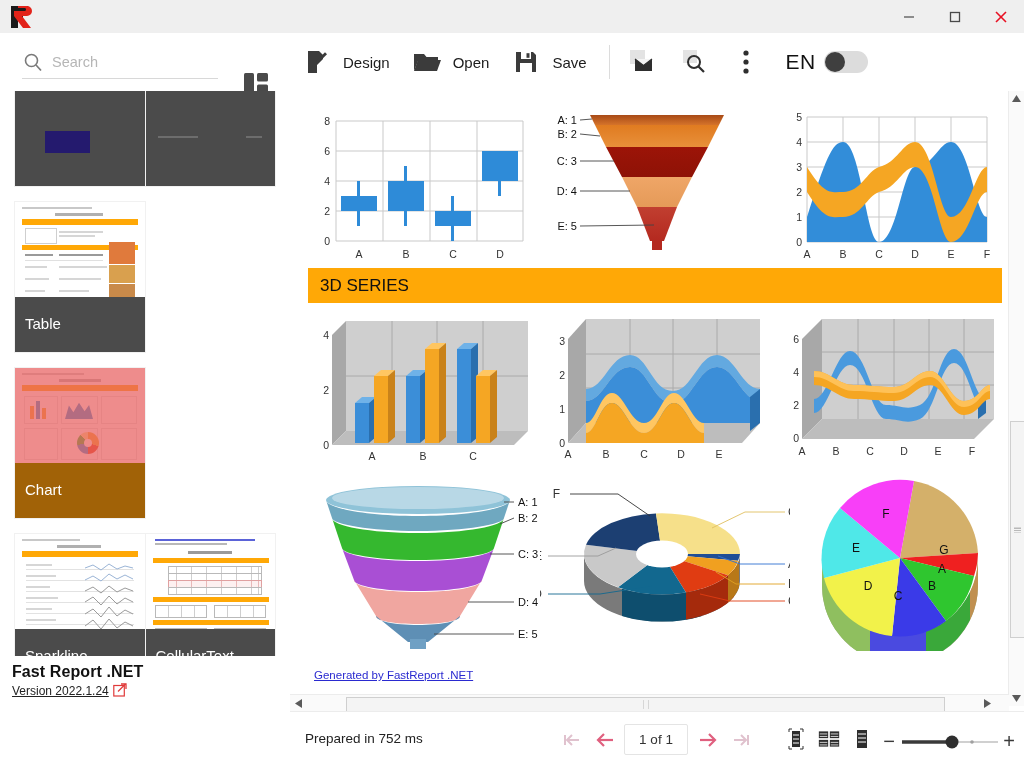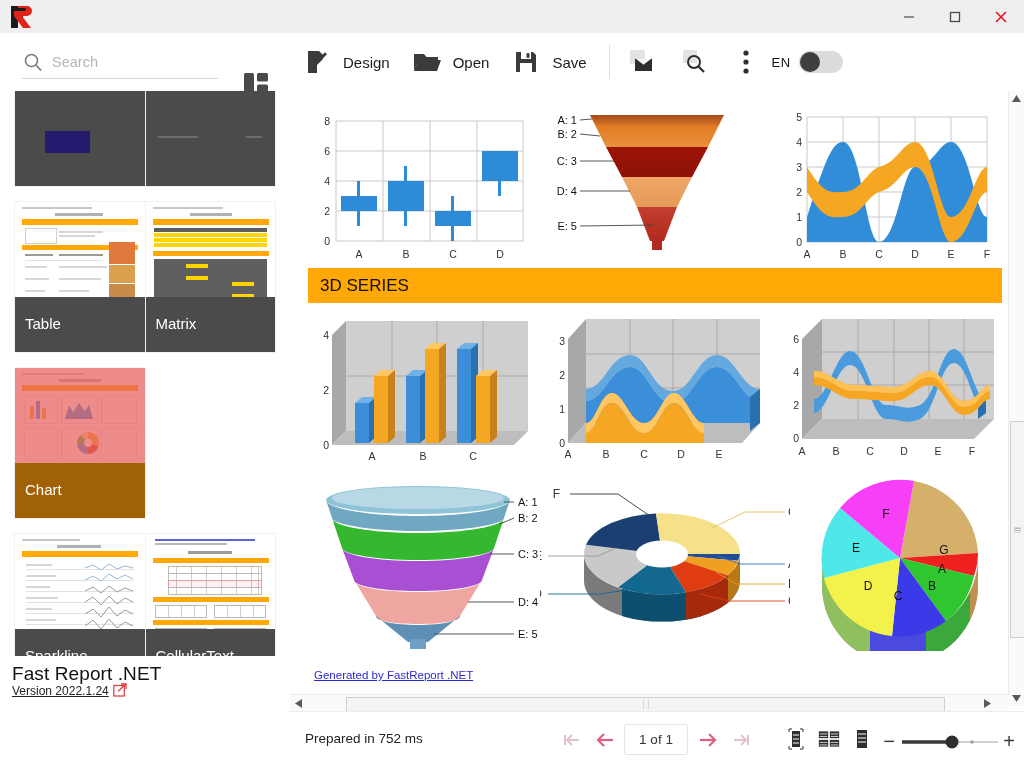--- a/index.html
+++ b/index.html
@@ -26,21 +26,21 @@
   .searchwrap input{border:0;outline:0;font-size:14.5px;color:#333;background:transparent;width:160px;font-family:"Liberation Sans",sans-serif;}
   .searchwrap input::placeholder{color:#b6b6b6;}
   .panel-toggle{position:absolute;left:242px;top:50px;transform:translateY(-50%);width:28px;height:24px;cursor:pointer;}
 
   .tb-main{position:absolute;left:290px;top:0;right:0;height:58px;display:flex;align-items:center;}
   .tbitem{display:flex;align-items:center;height:58px;padding:0 10px 0 12px;cursor:pointer;}
   .tbitem .ic{width:30px;height:30px;display:flex;align-items:center;justify-content:center;}
   .tbitem .lbl{font-size:15px;color:#1c1c1c;margin-left:11px;}
   .tb-sep{width:1px;height:34px;background:#dcdcdc;margin:0 6px 0 12px;}
   .iconbtn{width:42px;height:40px;display:flex;align-items:center;justify-content:center;cursor:pointer;margin:0 5px;}
-  .lang{font-size:13px;letter-spacing:.5px;color:#111;margin-right:8px;cursor:pointer;}
+  .lang{font-size:21px;letter-spacing:.5px;color:#111;margin-left:14px;margin-right:8px;cursor:pointer;}
   .toggle{width:44px;height:22px;border-radius:11px;background:#dcdcdc;position:relative;cursor:pointer;margin-right:14px;}
   .toggle .knob{position:absolute;left:1px;top:1px;width:20px;height:20px;border-radius:50%;background:#3f3f3f;}
 
   
   .sidebar{position:absolute;left:0;top:91px;width:290px;height:621px;background:#fff;overflow:hidden;}
   .thumbs{position:absolute;left:0;top:-55px;width:290px;}
   .trow{display:flex;gap:1px;padding:0 15px 16px 15px;}
   .card{position:relative;width:130px;height:150px;background:#fff;border:0;overflow:hidden;box-shadow:0 0 0 1px #f1f1f1;}
   .card .preview{position:absolute;left:0;top:0;width:130px;height:150px;background:#fff;overflow:hidden;}
   .card .caption{position:absolute;left:0;bottom:0;width:130px;height:55px;background:#4b4b4b;color:#fff;
@@ -56,21 +56,21 @@
   .m-band{position:absolute;left:7px;right:7px;height:7px;background:#ffa806;}
   .m-line{position:absolute;height:1.6px;background:#d6d6d6;}
   .m-grid{position:absolute;background:#f0f0f0;border:.5px solid #d8d8d8;}
   .m-tblgray{position:absolute;background:#5f5f5f;}
   .m-tblblue{position:absolute;background:#b9d4f0;}
   .m-yellow{position:absolute;background:#ffd400;}
   .m-chartbox{position:absolute;background:#fff;border:.5px solid #e2e2e2;}
 
   
   .sidefoot{position:absolute;left:0;bottom:0;width:290px;height:56px;background:#fff;}
-  .sidefoot .ttl{position:absolute;left:12px;top:7px;font-size:19px;font-weight:normal;color:#111;letter-spacing:.1px;}
+  .sidefoot .ttl{position:absolute;left:12px;top:7px;font-size:16px;font-weight:bold;color:#111;letter-spacing:.1px;}
   .sidefoot .ver{position:absolute;left:12px;top:28px;font-size:12px;color:#222;text-decoration:underline;cursor:pointer;}
   .sidefoot .ext{position:absolute;left:113px;top:27px;width:14px;height:14px;cursor:pointer;}
 
   
   .viewport{position:absolute;left:290px;top:91px;width:719px;height:615px;background:#fff;overflow:hidden;}
   .page{position:absolute;left:10px;top:0px;width:706px;height:600px;background:#fff;}
 
   .chartcell{position:absolute;}
   .band{position:absolute;background:#ffa806;display:flex;align-items:center;padding-left:12px;box-sizing:border-box;
         font-size:17px;color:#111;}
@@ -260,40 +260,20 @@
               <div class="m-line" style="left:10px;top:88px;width:20px;"></div>
               <div class="m-line" style="left:44px;top:88px;width:30px;"></div>
               <div style="position:absolute;left:94px;top:40px;width:26px;height:22px;background:#e07a3c;"></div>
               <div style="position:absolute;left:94px;top:63px;width:26px;height:18px;background:#d9a04e;"></div>
               <div style="position:absolute;left:94px;top:82px;width:26px;height:18px;background:#c98a4a;"></div>
             </div>
           </div>
           <div class="caption">Table</div>
         </div>
 
-        <div class="card">
-          <div class="preview">
-            <div class="mini">
-              <div class="m-head" style="top:5px;width:70px;height:2px;background:#c8c8c8;"></div>
-              <div class="m-title" style="left:44px;top:11px;width:42px;height:2.5px;background:#b0b0b0;"></div>
-              <div class="m-band" style="top:17px;height:6px;"></div>
-              <div class="m-yellow" style="left:8px;top:26px;width:113px;height:4px;background:#5f5f5f;"></div>
-              <div class="m-yellow" style="left:8px;top:31px;width:113px;height:4px;"></div>
-              <div class="m-yellow" style="left:8px;top:36px;width:113px;height:4px;"></div>
-              <div class="m-yellow" style="left:8px;top:41px;width:113px;height:4px;"></div>
-              <div class="m-band" style="top:49px;height:5px;"></div>
-              <div class="m-tblgray" style="left:8px;top:57px;width:113px;height:45px;"></div>
-              <div class="m-yellow" style="left:40px;top:62px;width:22px;height:4px;"></div>
-              <div class="m-yellow" style="left:40px;top:74px;width:22px;height:4px;"></div>
-              <div class="m-yellow" style="left:86px;top:80px;width:22px;height:4px;"></div>
-              <div class="m-yellow" style="left:86px;top:92px;width:22px;height:4px;"></div>
-            </div>
-          </div>
-          <div class="caption">Matrix</div>
-        </div>
       </div>
 
       <div class="trow">
 
         <div class="card sel">
           <div class="preview">
             <div class="mini">
               <div class="m-head" style="top:5px;width:62px;height:2px;background:#c8c8c8;"></div>
               <div class="m-title" style="left:44px;top:11px;width:42px;height:2.5px;background:#b0b0b0;"></div>
               <div class="m-band" style="top:17px;height:6px;"></div>

